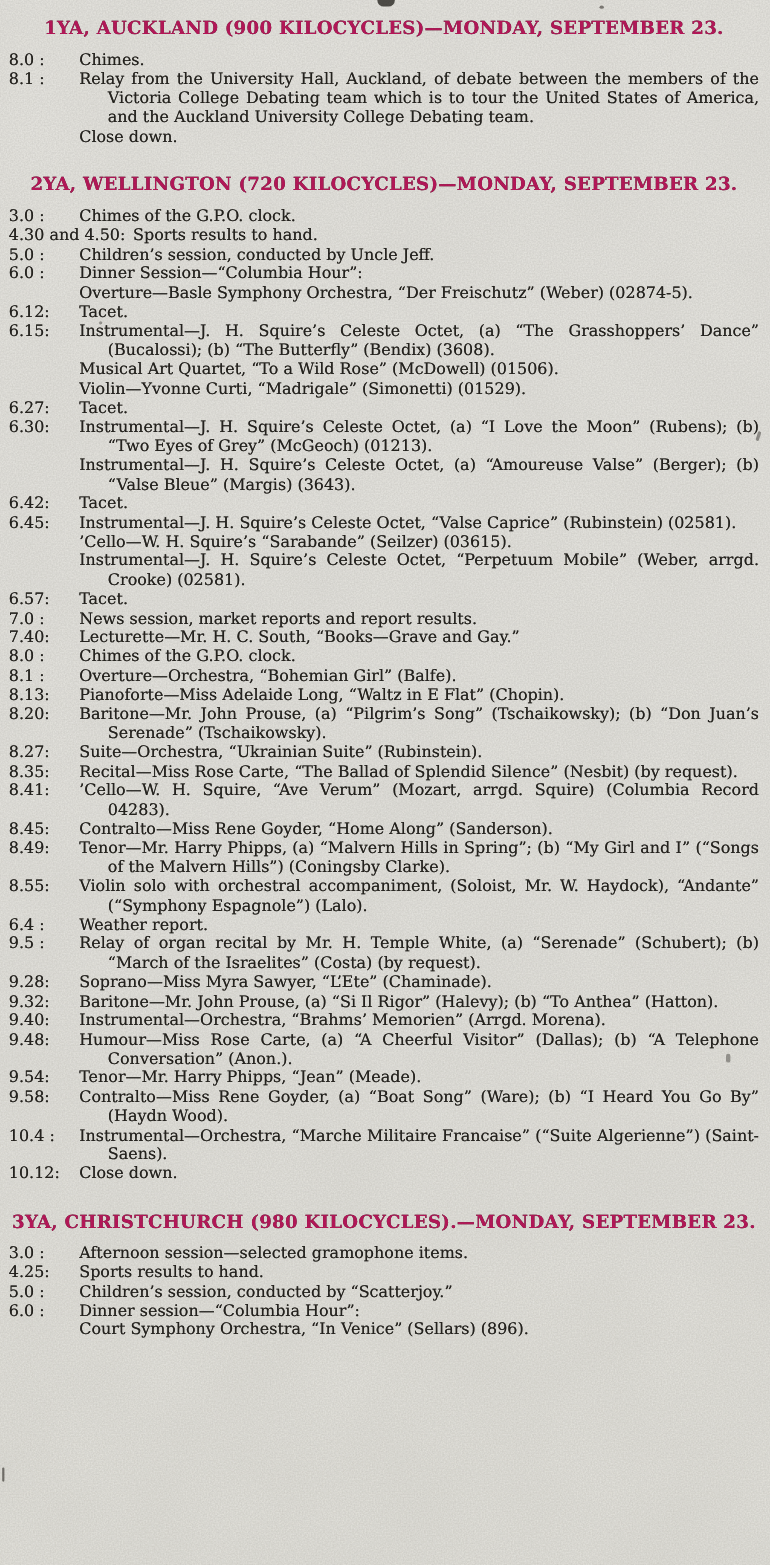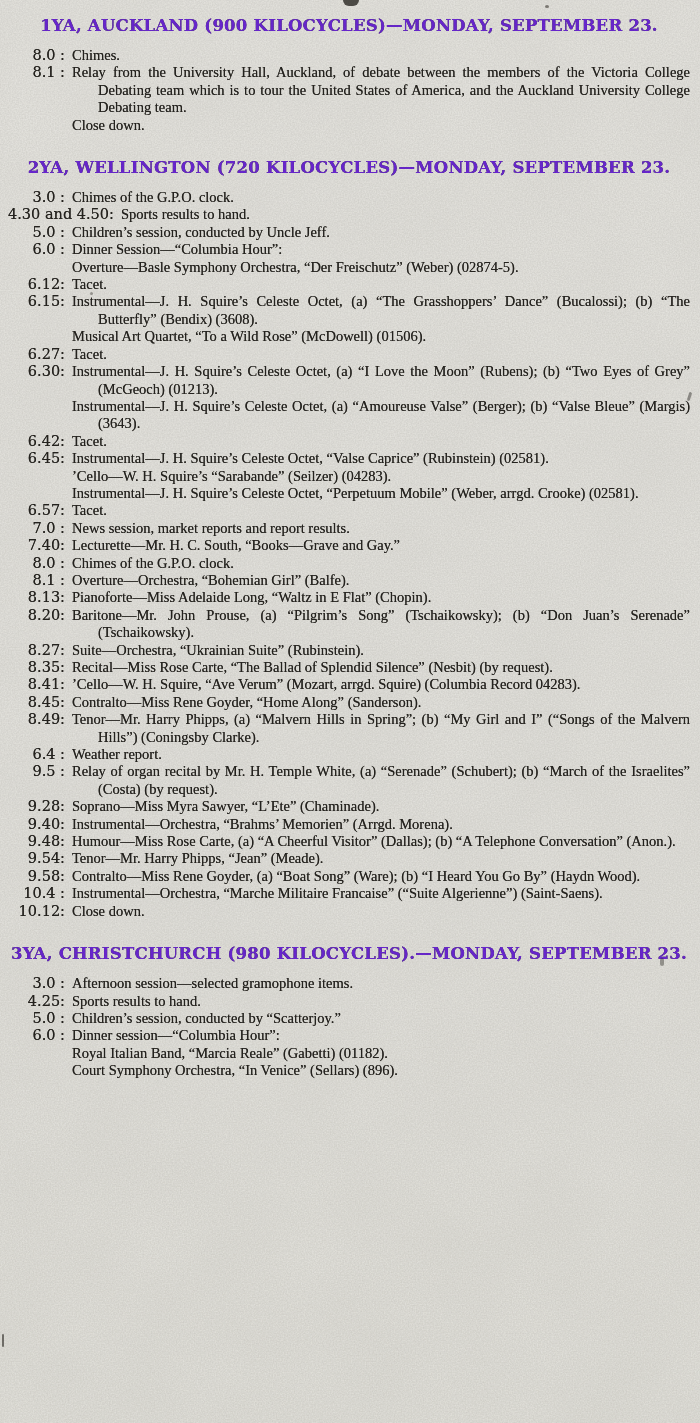--- a/index.html
+++ b/index.html
@@ -21,41 +21,40 @@
     line-height: 17.4px;
   }
   .station { margin: 0 0 24px 0; }
   .station-heading {
     font-size: 16.5px;
     line-height: 20px;
     font-weight: bold;
     text-align: center;
     letter-spacing: 0.25px;
     margin: 0 0 11px 0;
-    color: #6d28d9;
+    color: #be185d;
     text-shadow: 0 0 0.6px rgba(25,22,18,0.85);
   }
   .entry {
     display: flex;
     align-items: baseline;
     text-shadow: 0 0 0.5px rgba(30,27,22,0.75);
   }
   .entry .time {
     flex: none;
     min-width: 57px;
-    text-align: right;
+    text-align: left;
     white-space: pre;
     margin-right: 7px;
   }
   .entry .text {
     flex: 1;
     text-align: justify;
     padding-left: 26px;
     text-indent: -26px;
-    font-family: Liberation Serif, serif;
   }
   .noise-overlay {
     position: absolute;
     inset: 0;
     z-index: 2;
     pointer-events: none;
     mix-blend-mode: multiply;
     opacity: 0.42;
   }
   .speck {
@@ -118,20 +117,24 @@
         <span class="text">Tacet.</span>
       </div>
       <div class="entry">
         <span class="time">6.15:</span>
         <span class="text">Instrumental—J. H. Squire’s Celeste Octet, (a) “The Grasshoppers’ Dance” (Bucalossi); (b) “The Butterfly” (Bendix) (3608).</span>
       </div>
       <div class="entry sub">
         <span class="time"></span>
         <span class="text">Musical Art Quartet, “To a Wild Rose” (McDowell) (01506).</span>
       </div>
+      <div class="entry sub">
+        <span class="time"></span>
+        <span class="text">Violin—Yvonne Curti, “Madrigale” (Simonetti) (01529).</span>
+      </div>
       <div class="entry">
         <span class="time">6.27:</span>
         <span class="text">Tacet.</span>
       </div>
       <div class="entry">
         <span class="time">6.30:</span>
         <span class="text">Instrumental—J. H. Squire’s Celeste Octet, (a) “I Love the Moon” (Rubens); (b) “Two Eyes of Grey” (McGeoch) (01213).</span>
       </div>
       <div class="entry sub">
         <span class="time"></span>
@@ -140,21 +143,21 @@
       <div class="entry">
         <span class="time">6.42:</span>
         <span class="text">Tacet.</span>
       </div>
       <div class="entry">
         <span class="time">6.45:</span>
         <span class="text">Instrumental—J. H. Squire’s Celeste Octet, “Valse Caprice” (Rubinstein) (02581).</span>
       </div>
       <div class="entry sub">
         <span class="time"></span>
-        <span class="text">’Cello—W. H. Squire’s “Sarabande” (Seilzer) (04283).</span>
+        <span class="text">’Cello—W. H. Squire’s “Sarabande” (Seilzer) (03615).</span>
       </div>
       <div class="entry sub">
         <span class="time"></span>
         <span class="text">Instrumental—J. H. Squire’s Celeste Octet, “Perpetuum Mobile” (Weber, arrgd. Crooke) (02581).</span>
       </div>
       <div class="entry">
         <span class="time">6.57:</span>
         <span class="text">Tacet.</span>
       </div>
       <div class="entry">
@@ -195,30 +198,38 @@
       </div>
       <div class="entry">
         <span class="time">8.45:</span>
         <span class="text">Contralto—Miss Rene Goyder, “Home Along” (Sanderson).</span>
       </div>
       <div class="entry">
         <span class="time">8.49:</span>
         <span class="text">Tenor—Mr. Harry Phipps, (a) “Malvern Hills in Spring”; (b) “My Girl and I” (“Songs of the Malvern Hills”) (Coningsby Clarke).</span>
       </div>
       <div class="entry">
+        <span class="time">8.55:</span>
+        <span class="text">Violin solo with orchestral accompaniment, (Soloist, Mr. W. Haydock), “Andante” (“Symphony Espagnole”) (Lalo).</span>
+      </div>
+      <div class="entry">
         <span class="time">6.4 :</span>
         <span class="text">Weather report.</span>
       </div>
       <div class="entry">
         <span class="time">9.5 :</span>
         <span class="text">Relay of organ recital by Mr. H. Temple White, (a) “Serenade” (Schubert); (b) “March of the Israelites” (Costa) (by request).</span>
       </div>
       <div class="entry">
         <span class="time">9.28:</span>
         <span class="text">Soprano—Miss Myra Sawyer, “L’Ete” (Chaminade).</span>
+      </div>
+      <div class="entry">
+        <span class="time">9.32:</span>
+        <span class="text">Baritone—Mr. John Prouse, (a) “Si Il Rigor” (Halevy); (b) “To Anthea” (Hatton).</span>
       </div>
       <div class="entry">
         <span class="time">9.40:</span>
         <span class="text">Instrumental—Orchestra, “Brahms’ Memorien” (Arrgd. Morena).</span>
       </div>
       <div class="entry">
         <span class="time">9.48:</span>
         <span class="text">Humour—Miss Rose Carte, (a) “A Cheerful Visitor” (Dallas); (b) “A Telephone Conversation” (Anon.).</span>
       </div>
       <div class="entry">
@@ -248,24 +259,20 @@
         <span class="time">4.25:</span>
         <span class="text">Sports results to hand.</span>
       </div>
       <div class="entry">
         <span class="time">5.0 :</span>
         <span class="text">Children’s session, conducted by “Scatterjoy.”</span>
       </div>
       <div class="entry">
         <span class="time">6.0 :</span>
         <span class="text">Dinner session—“Columbia Hour”:</span>
-      </div>
-      <div class="entry sub">
-        <span class="time"></span>
-        <span class="text">Royal Italian Band, “Marcia Reale” (Gabetti) (01182).</span>
       </div>
       <div class="entry sub">
         <span class="time"></span>
         <span class="text">Court Symphony Orchestra, “In Venice” (Sellars) (896).</span>
       </div>
     </section>
   </main>
 
 <div class="speck s1"></div>
 <div class="speck s2"></div>

